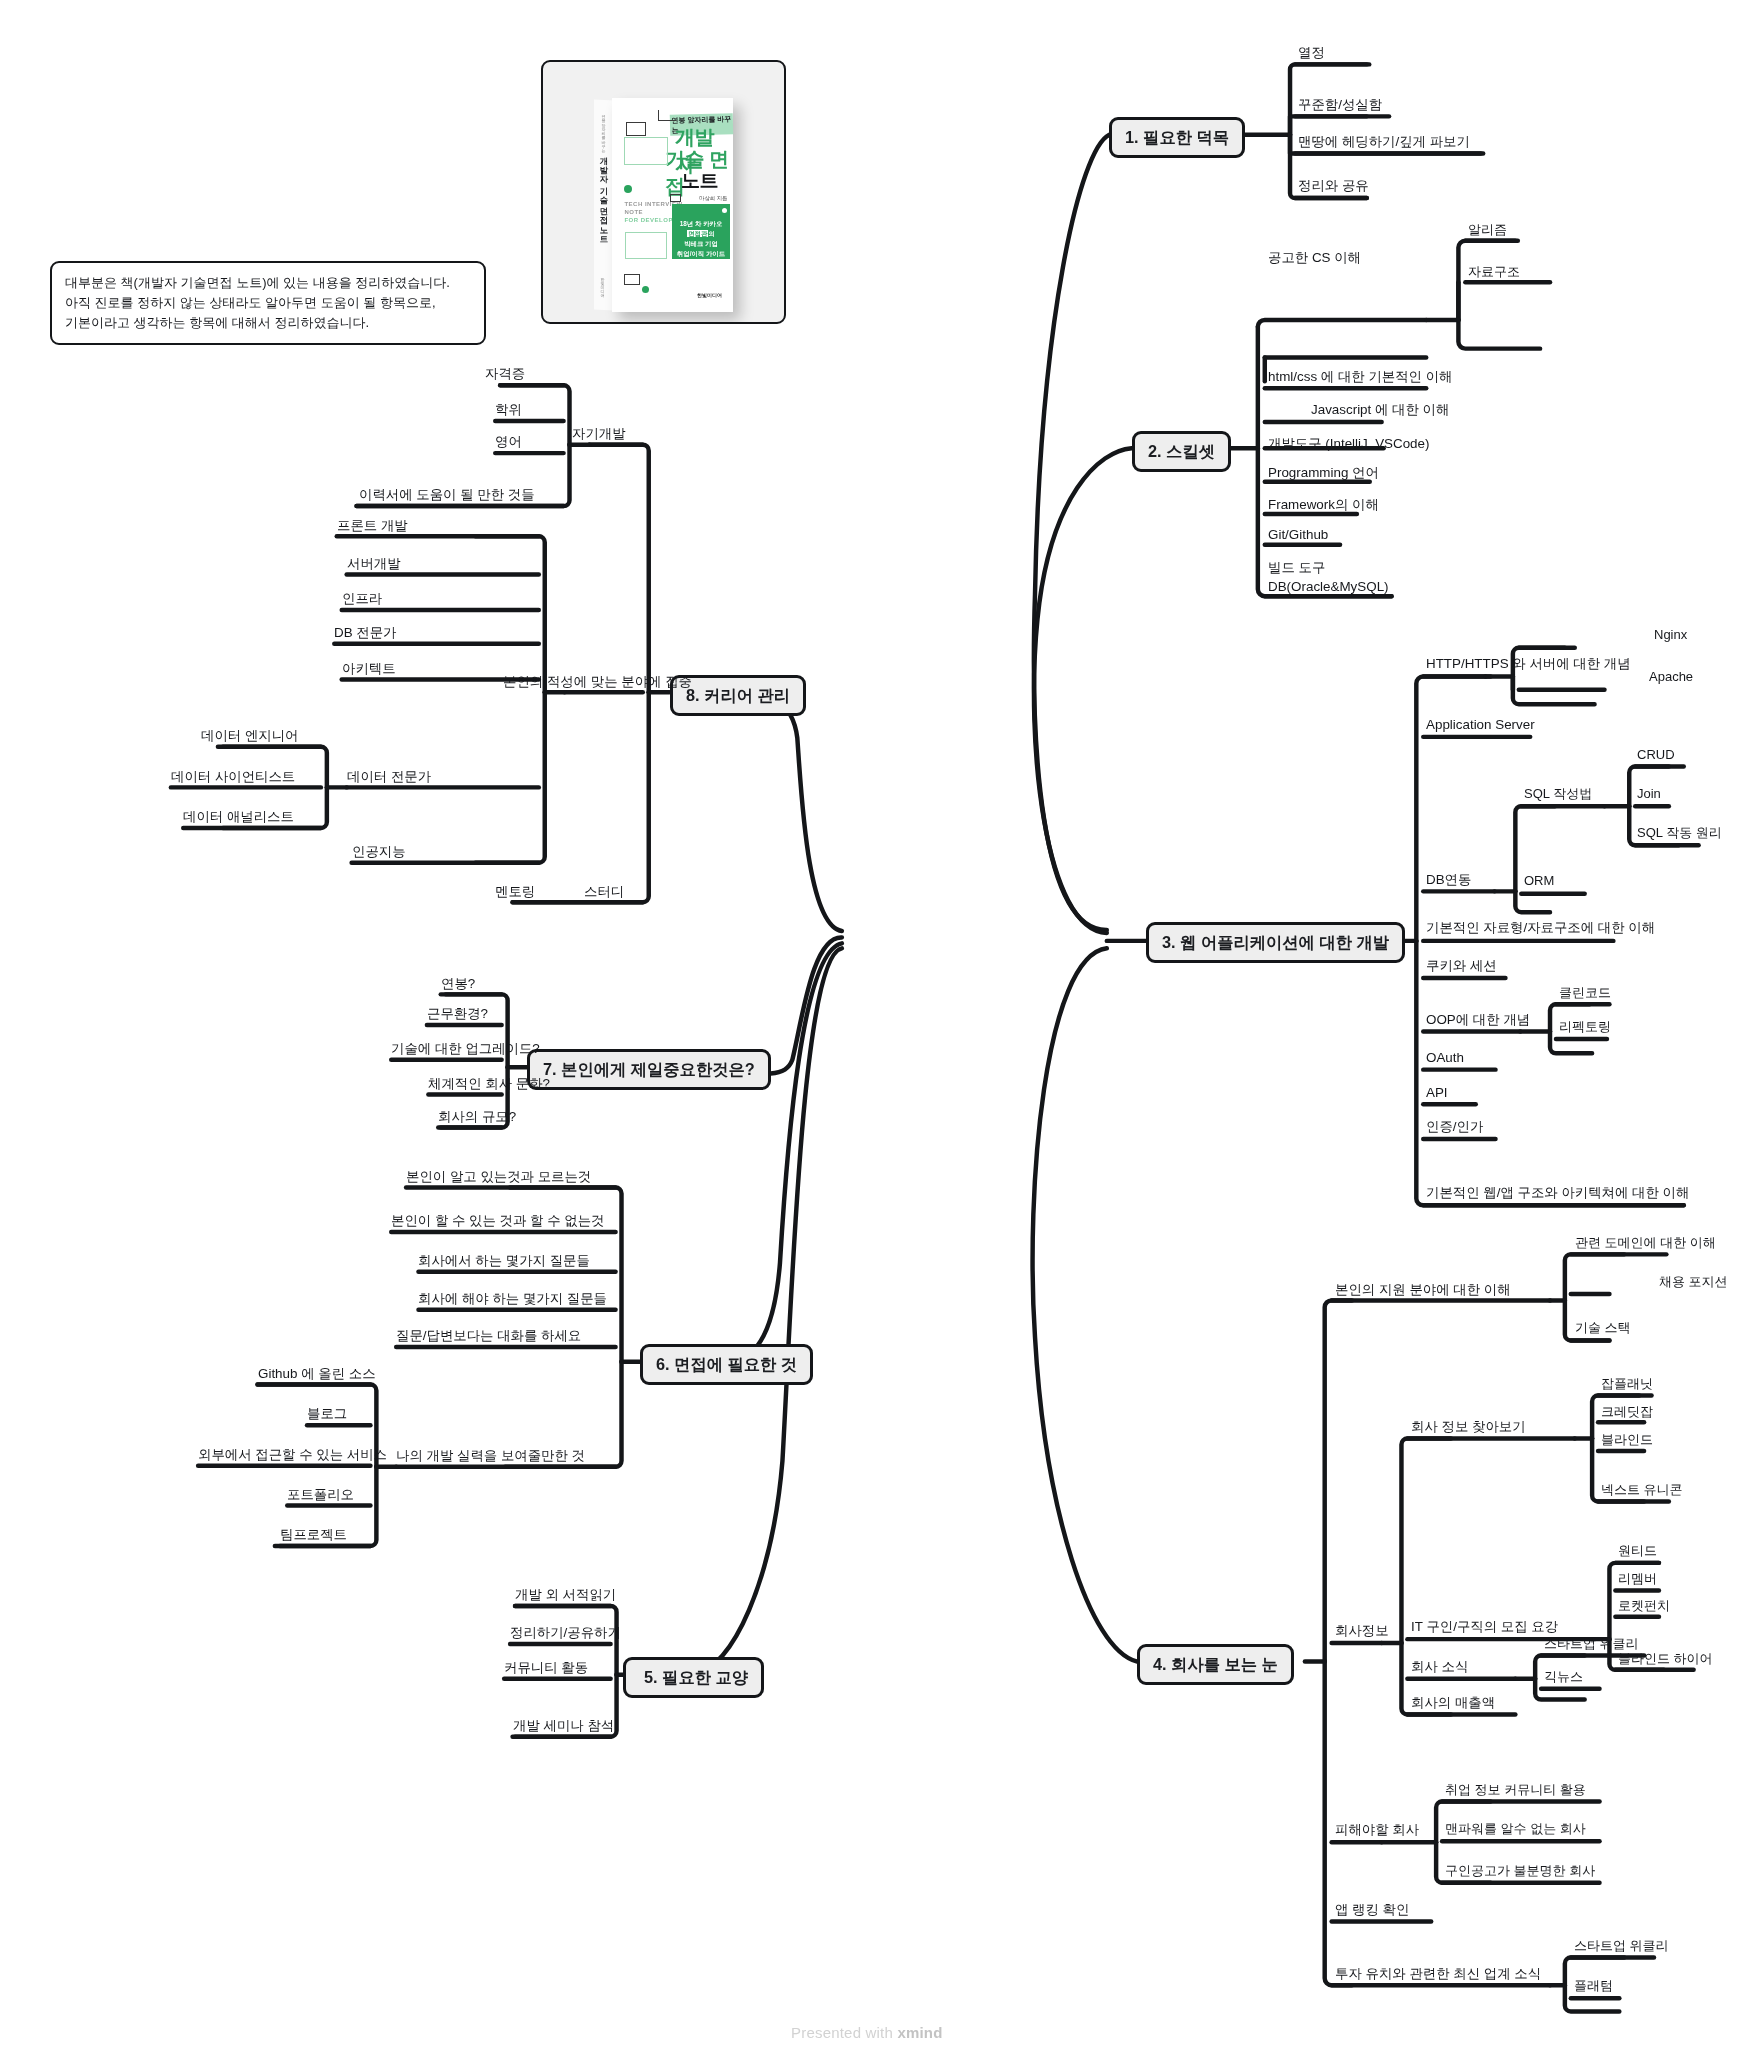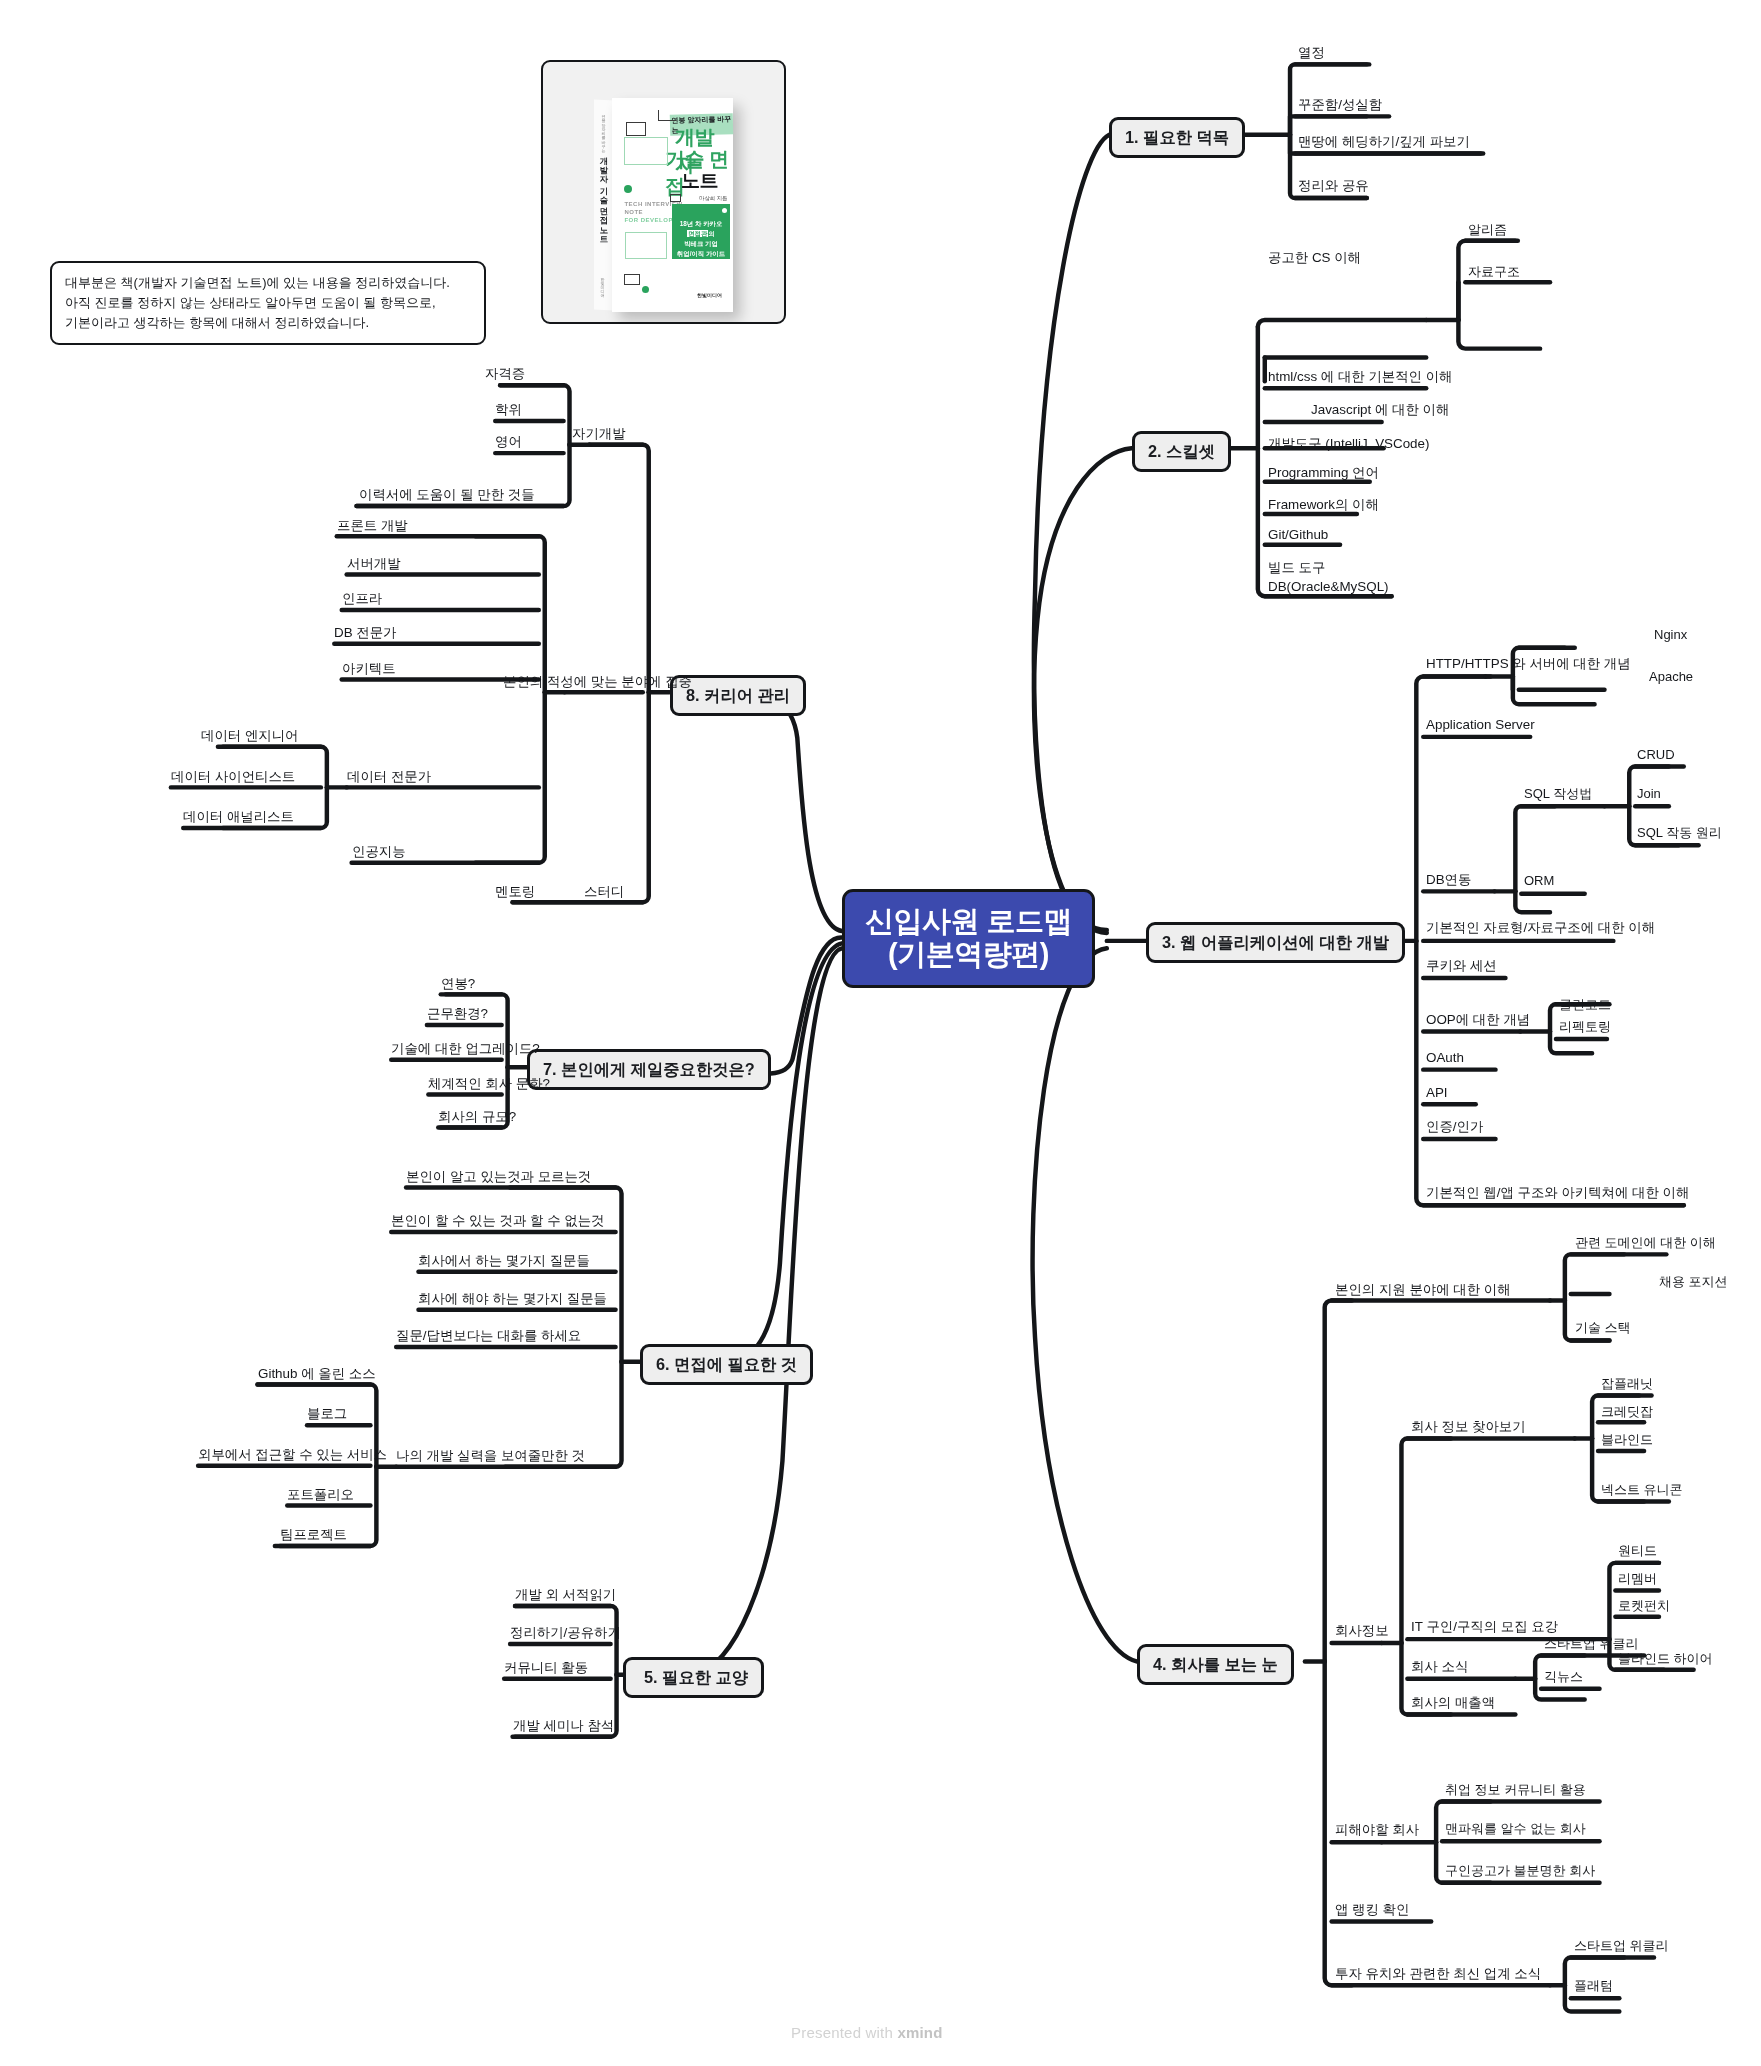--- a/index.html
+++ b/index.html
@@ -338,24 +338,20 @@
 
       <path d="M700,1590 L660,1590"></path>
       <path d="M660,1590 L660,1520 a12,12 0 0 0 -12,-12 L450,1508"></path>
       <path d="M660,1590 L660,1660 a12,12 0 0 1 -12,12 L450,1672"></path>
       <path d="M648,1508 L440,1508"></path>
       <path d="M648,1590 L345,1590"></path>
       <path d="M648,1672 L370,1672"></path>
     </g>
   </svg>
 
-  <div class="node root" style="left:842px; top:889px;">
-    <span class="l2">신입사원 로드맵</span>
-    <span class="l2">(기본역량편)</span>
-  </div>
 
   <div class="node note" style="left:50px; top:261px; width:436px;">
     <div>대부분은 책(개발자 기술면접 노트)에 있는 내용을 정리하였습니다.</div>
     <div>아직 진로를 정하지 않는 상태라도 알아두면 도움이 될 항목으로,</div>
     <div>기본이라고 생각하는 항목에 대해서 정리하였습니다.</div>
   </div>
 
   <div class="bookframe" style="left:541px; top:60px; width:245px; height:264px;">
     <div class="bookspine" style="left:51px; top:38px; width:20px; height:210px; transform:skewY(3deg);"></div>
     <div class="spine-text" style="left:55px; top:89px;">개발자 기술 면접 노트</div>
@@ -427,21 +423,21 @@
   <div class="node sub" style="left:1426px; top:1085px;">API</div>
   <div class="node sub" style="left:1426px; top:1119px;">인증/인가</div>
   <div class="node sub" style="left:1426px; top:1185px;">기본적인 웹/앱 구조와 아키텍쳐에 대한 이해</div>
   <div class="node sub3" style="left:1654px; top:628px;">Nginx</div>
   <div class="node sub3" style="left:1649px; top:670px;">Apache</div>
   <div class="node sub3" style="left:1524px; top:787px;">SQL 작성법</div>
   <div class="node sub3" style="left:1524px; top:874px;">ORM</div>
   <div class="node sub3" style="left:1637px; top:748px;text-align:center;">CRUD</div>
   <div class="node sub3" style="left:1637px; top:787px;">Join</div>
   <div class="node sub3" style="left:1637px; top:826px;">SQL 작동 원리</div>
-  <div class="node sub3" style="left:1559px; top:986px;margin-top:12px;">클린코드</div>
+  <div class="node sub3" style="left:1559px; top:986px;">클린코드</div>
   <div class="node sub3" style="left:1559px; top:1020px;">리펙토링</div>
 
   <div class="node main" style="left:1137px; top:1644px;">4. 회사를 보는 눈</div>
   <div class="node sub" style="left:1335px; top:1282px;">본인의 지원 분야에 대한 이해</div>
   <div class="node sub" style="left:1335px; top:1623px;">회사정보</div>
   <div class="node sub" style="left:1335px; top:1822px;">피해야할 회사</div>
   <div class="node sub" style="left:1335px; top:1902px;">앱 랭킹 확인</div>
   <div class="node sub" style="left:1335px; top:1966px;">투자 유치와 관련한 최신 업계 소식</div>
 
   <div class="node sub3" style="left:1575px; top:1236px;">관련 도메인에 대한 이해</div>

